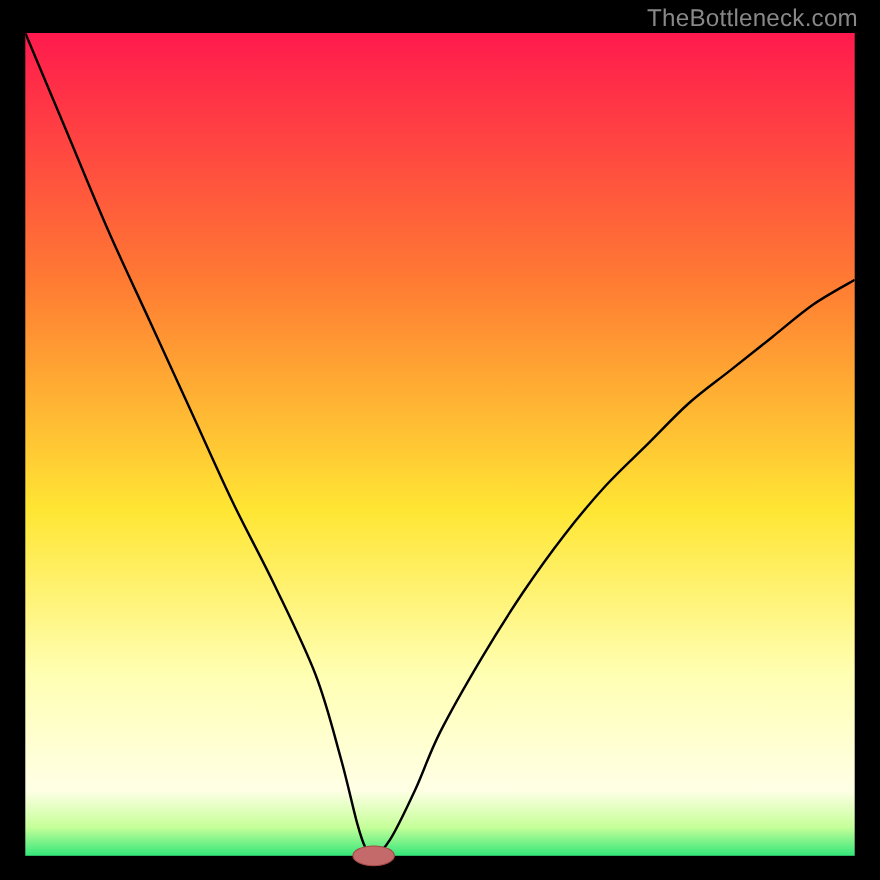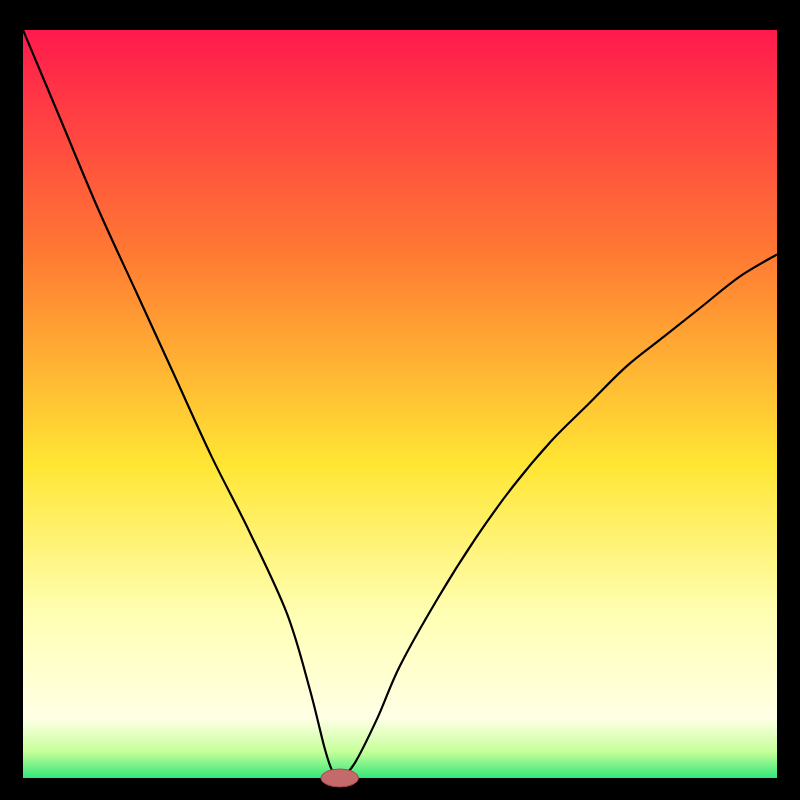--- a/index.html
+++ b/index.html
@@ -54,13 +54,14 @@
         </clipPath>
     </defs>
 
     <rect id="plotbg" fill="url(#bg-grad)" x="23" y="30" width="754" height="748"></rect>
 
     <path id="curve" fill="none" stroke-width="2.2" clip-path="url(#plotclip)" d="M 23 30 C 29.283333333333335 44.96, 48.13333333333333 89.83999999999999, 60.7 119.75999999999999 C 73.26666666666667 149.67999999999998, 85.83333333333334 180.84666666666664, 98.4 209.51999999999998 C 110.96666666666667 238.19333333333333, 123.53333333333333 264.37333333333333, 136.1 291.8 C 148.66666666666666 319.2266666666667, 161.23333333333335 346.6533333333333, 173.8 374.08 C 186.36666666666667 401.50666666666666, 198.93333333333334 430.18000000000006, 211.5 456.36000000000007 C 224.06666666666666 482.5400000000001, 236.63333333333333 504.97999999999996, 249.2 531.16 C 261.76666666666665 557.3399999999999, 276.84666666666664 587.26, 286.9 613.44 C 296.9533333333333 639.6200000000001, 303.2366666666666 665.8000000000001, 309.52 688.24 C 315.80333333333334 710.68, 320.83000000000004 734.3666666666666, 324.6 748.0799999999999 C 328.37 761.7933333333333, 329.62666666666667 765.5333333333333, 332.14 770.52 C 334.6533333333333 775.5066666666667, 335.91 779.2466666666667, 339.68 778 C 343.45 776.7533333333333, 348.4766666666667 773.0133333333333, 354.76 763.04 C 361.0433333333333 753.0666666666666, 369.84 734.3666666666668, 377.38 718.1600000000001 C 384.92 701.9533333333334, 389.94666666666666 685.7466666666667, 400 665.8 C 410.05333333333334 645.8533333333332, 425.1333333333334 619.6733333333334, 437.70000000000005 598.48 C 450.2666666666667 577.2866666666666, 462.8333333333333 557.3399999999999, 475.4 538.6399999999999 C 487.96666666666664 519.9399999999998, 500.53333333333336 502.4866666666666, 513.1 486.28 C 525.6666666666667 470.0733333333333, 538.2333333333333 455.11333333333334, 550.8 441.40000000000003 C 563.3666666666666 427.6866666666667, 575.9333333333333 416.4666666666667, 588.5 404 C 601.0666666666667 391.5333333333333, 613.6333333333334 377.81999999999994, 626.2 366.59999999999997 C 638.7666666666667 355.38, 651.3333333333333 346.6533333333333, 663.9 336.68 C 676.4666666666667 326.7066666666667, 689.0333333333333 316.73333333333335, 701.6 306.76 C 714.1666666666667 296.78666666666663, 726.7333333333333 285.5666666666666, 739.3 276.84 C 751.8666666666666 268.11333333333334, 770.7166666666667 258.14000000000004, 777 254.40000000000003" stroke="#000000"></path>
 
     <ellipse id="marker" cx="339.68" cy="778" rx="18.85" ry="8.976" fill="#c46a6a" stroke="#a84848" stroke-width="1"></ellipse>
   </svg>
 
+  <div class="watermark">TheBottleneck.com</div>
 </div>
 
 </body></html>

